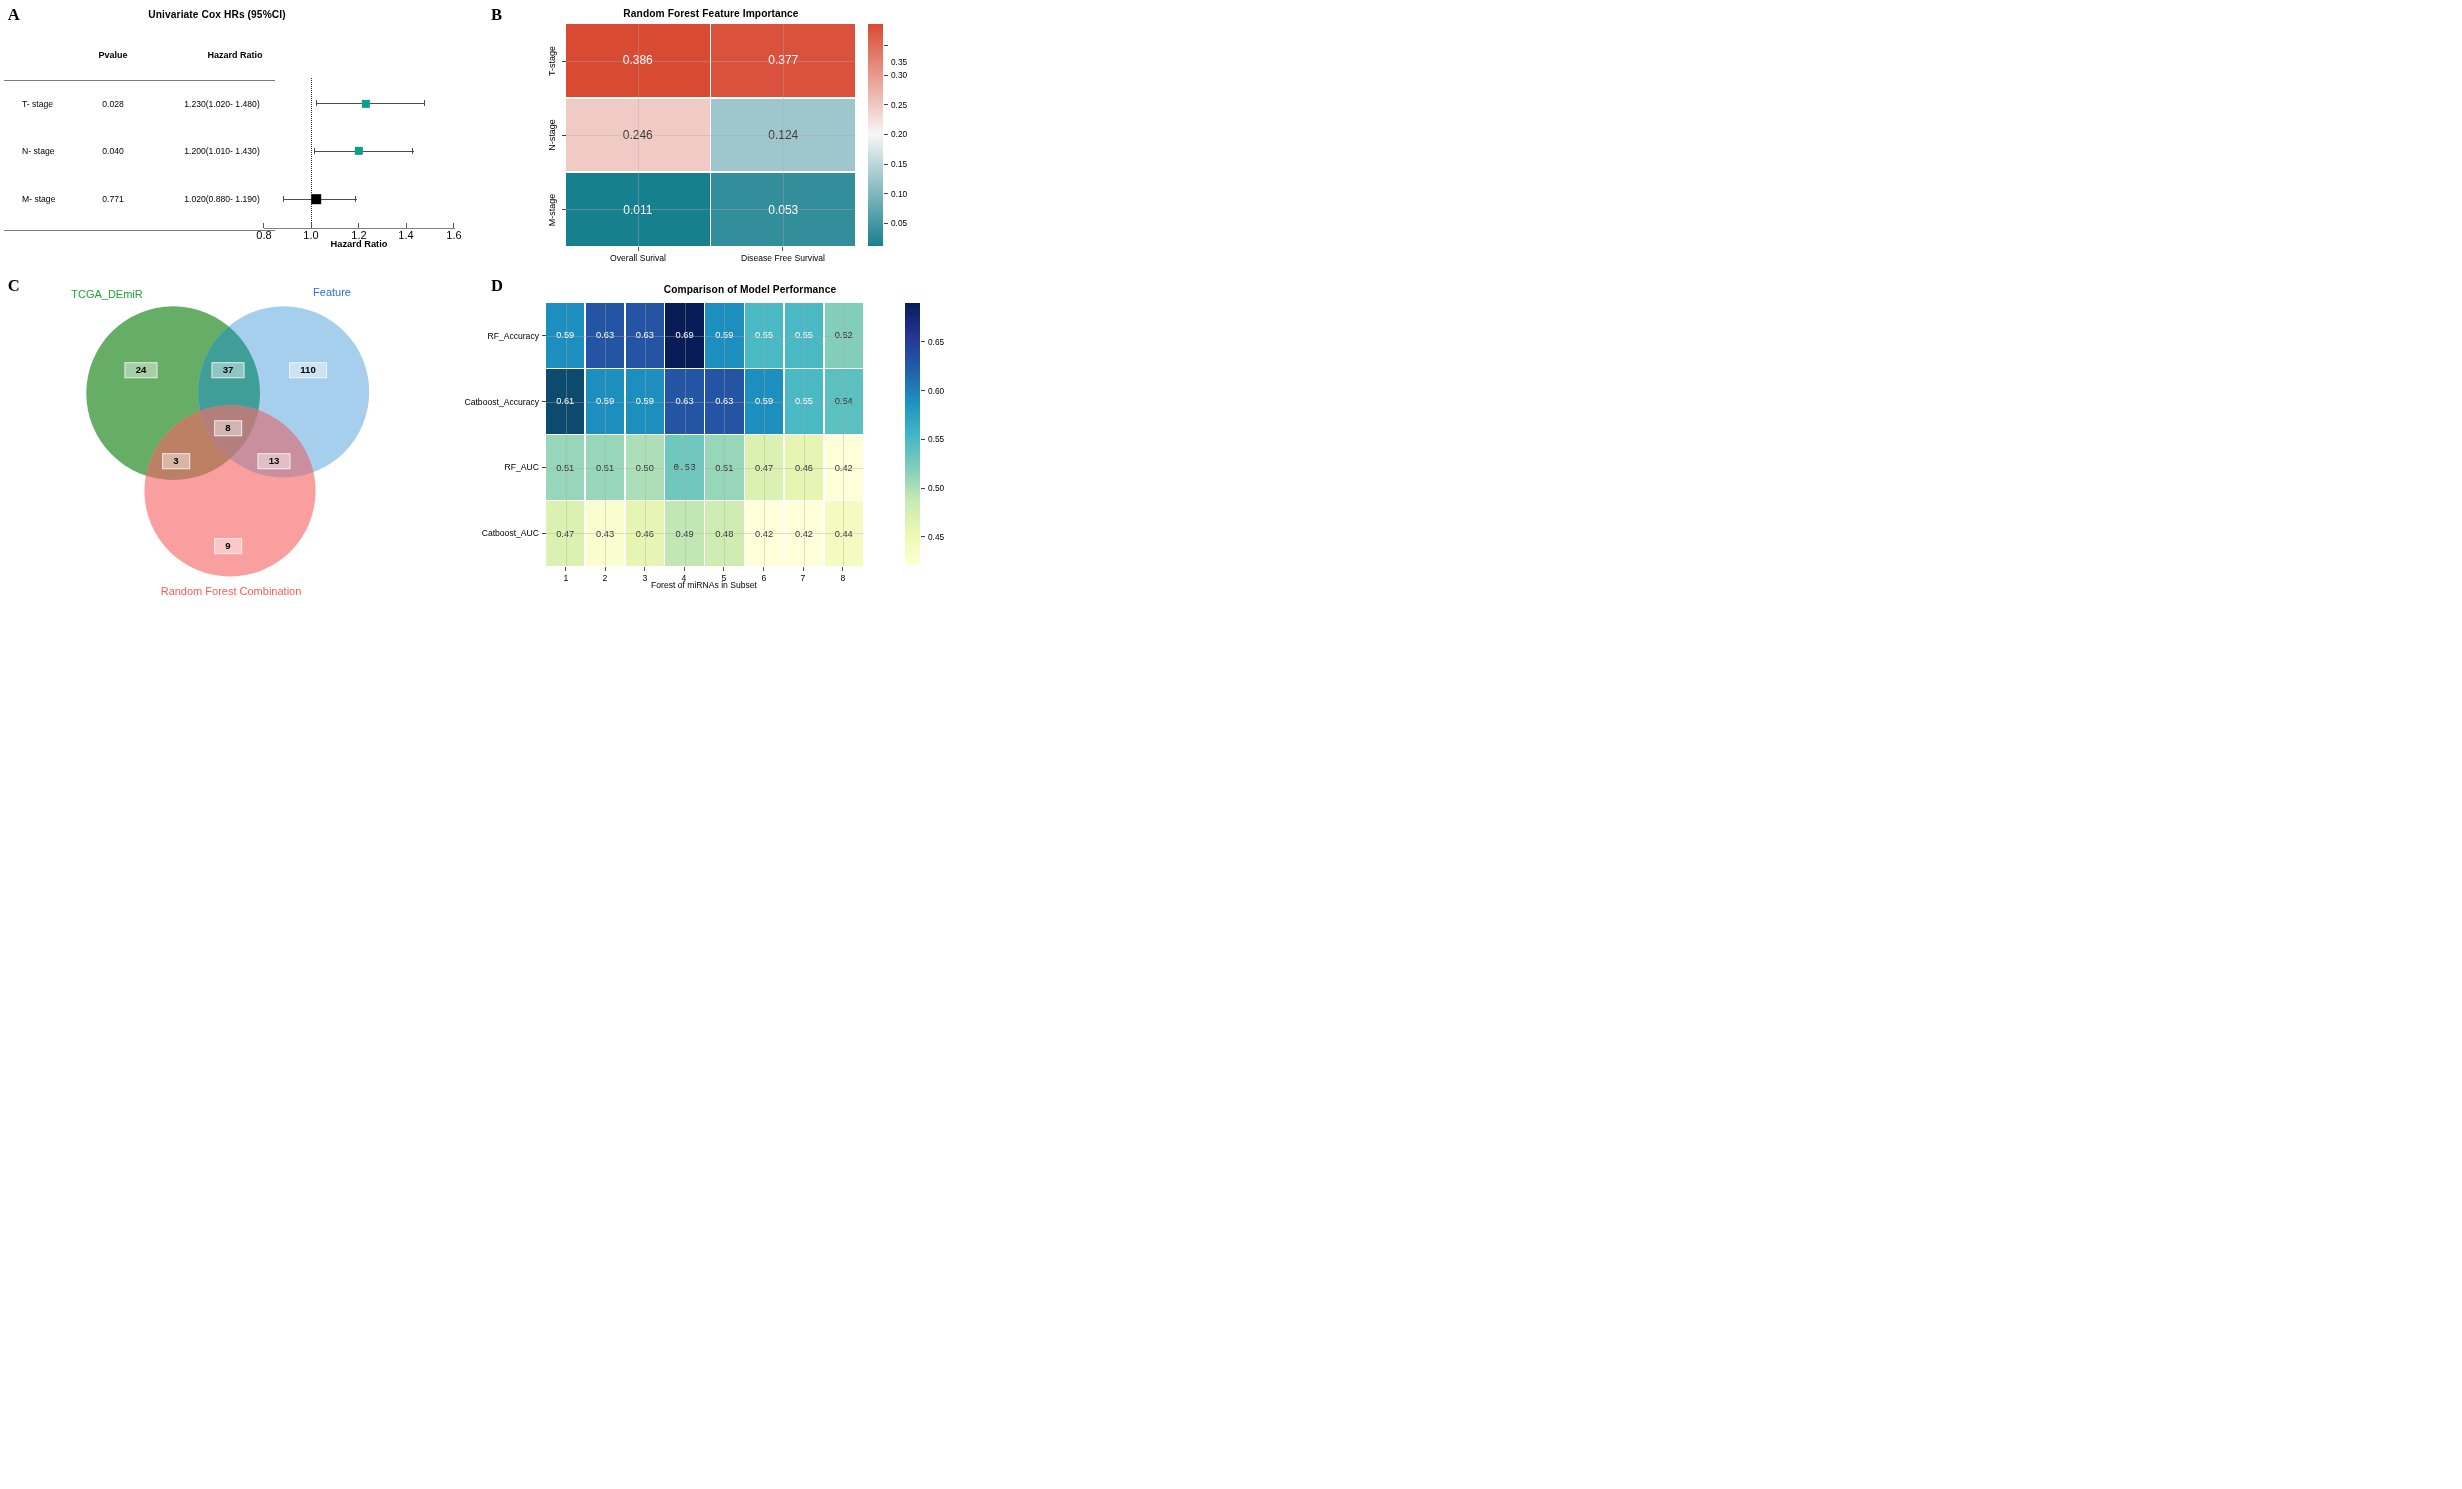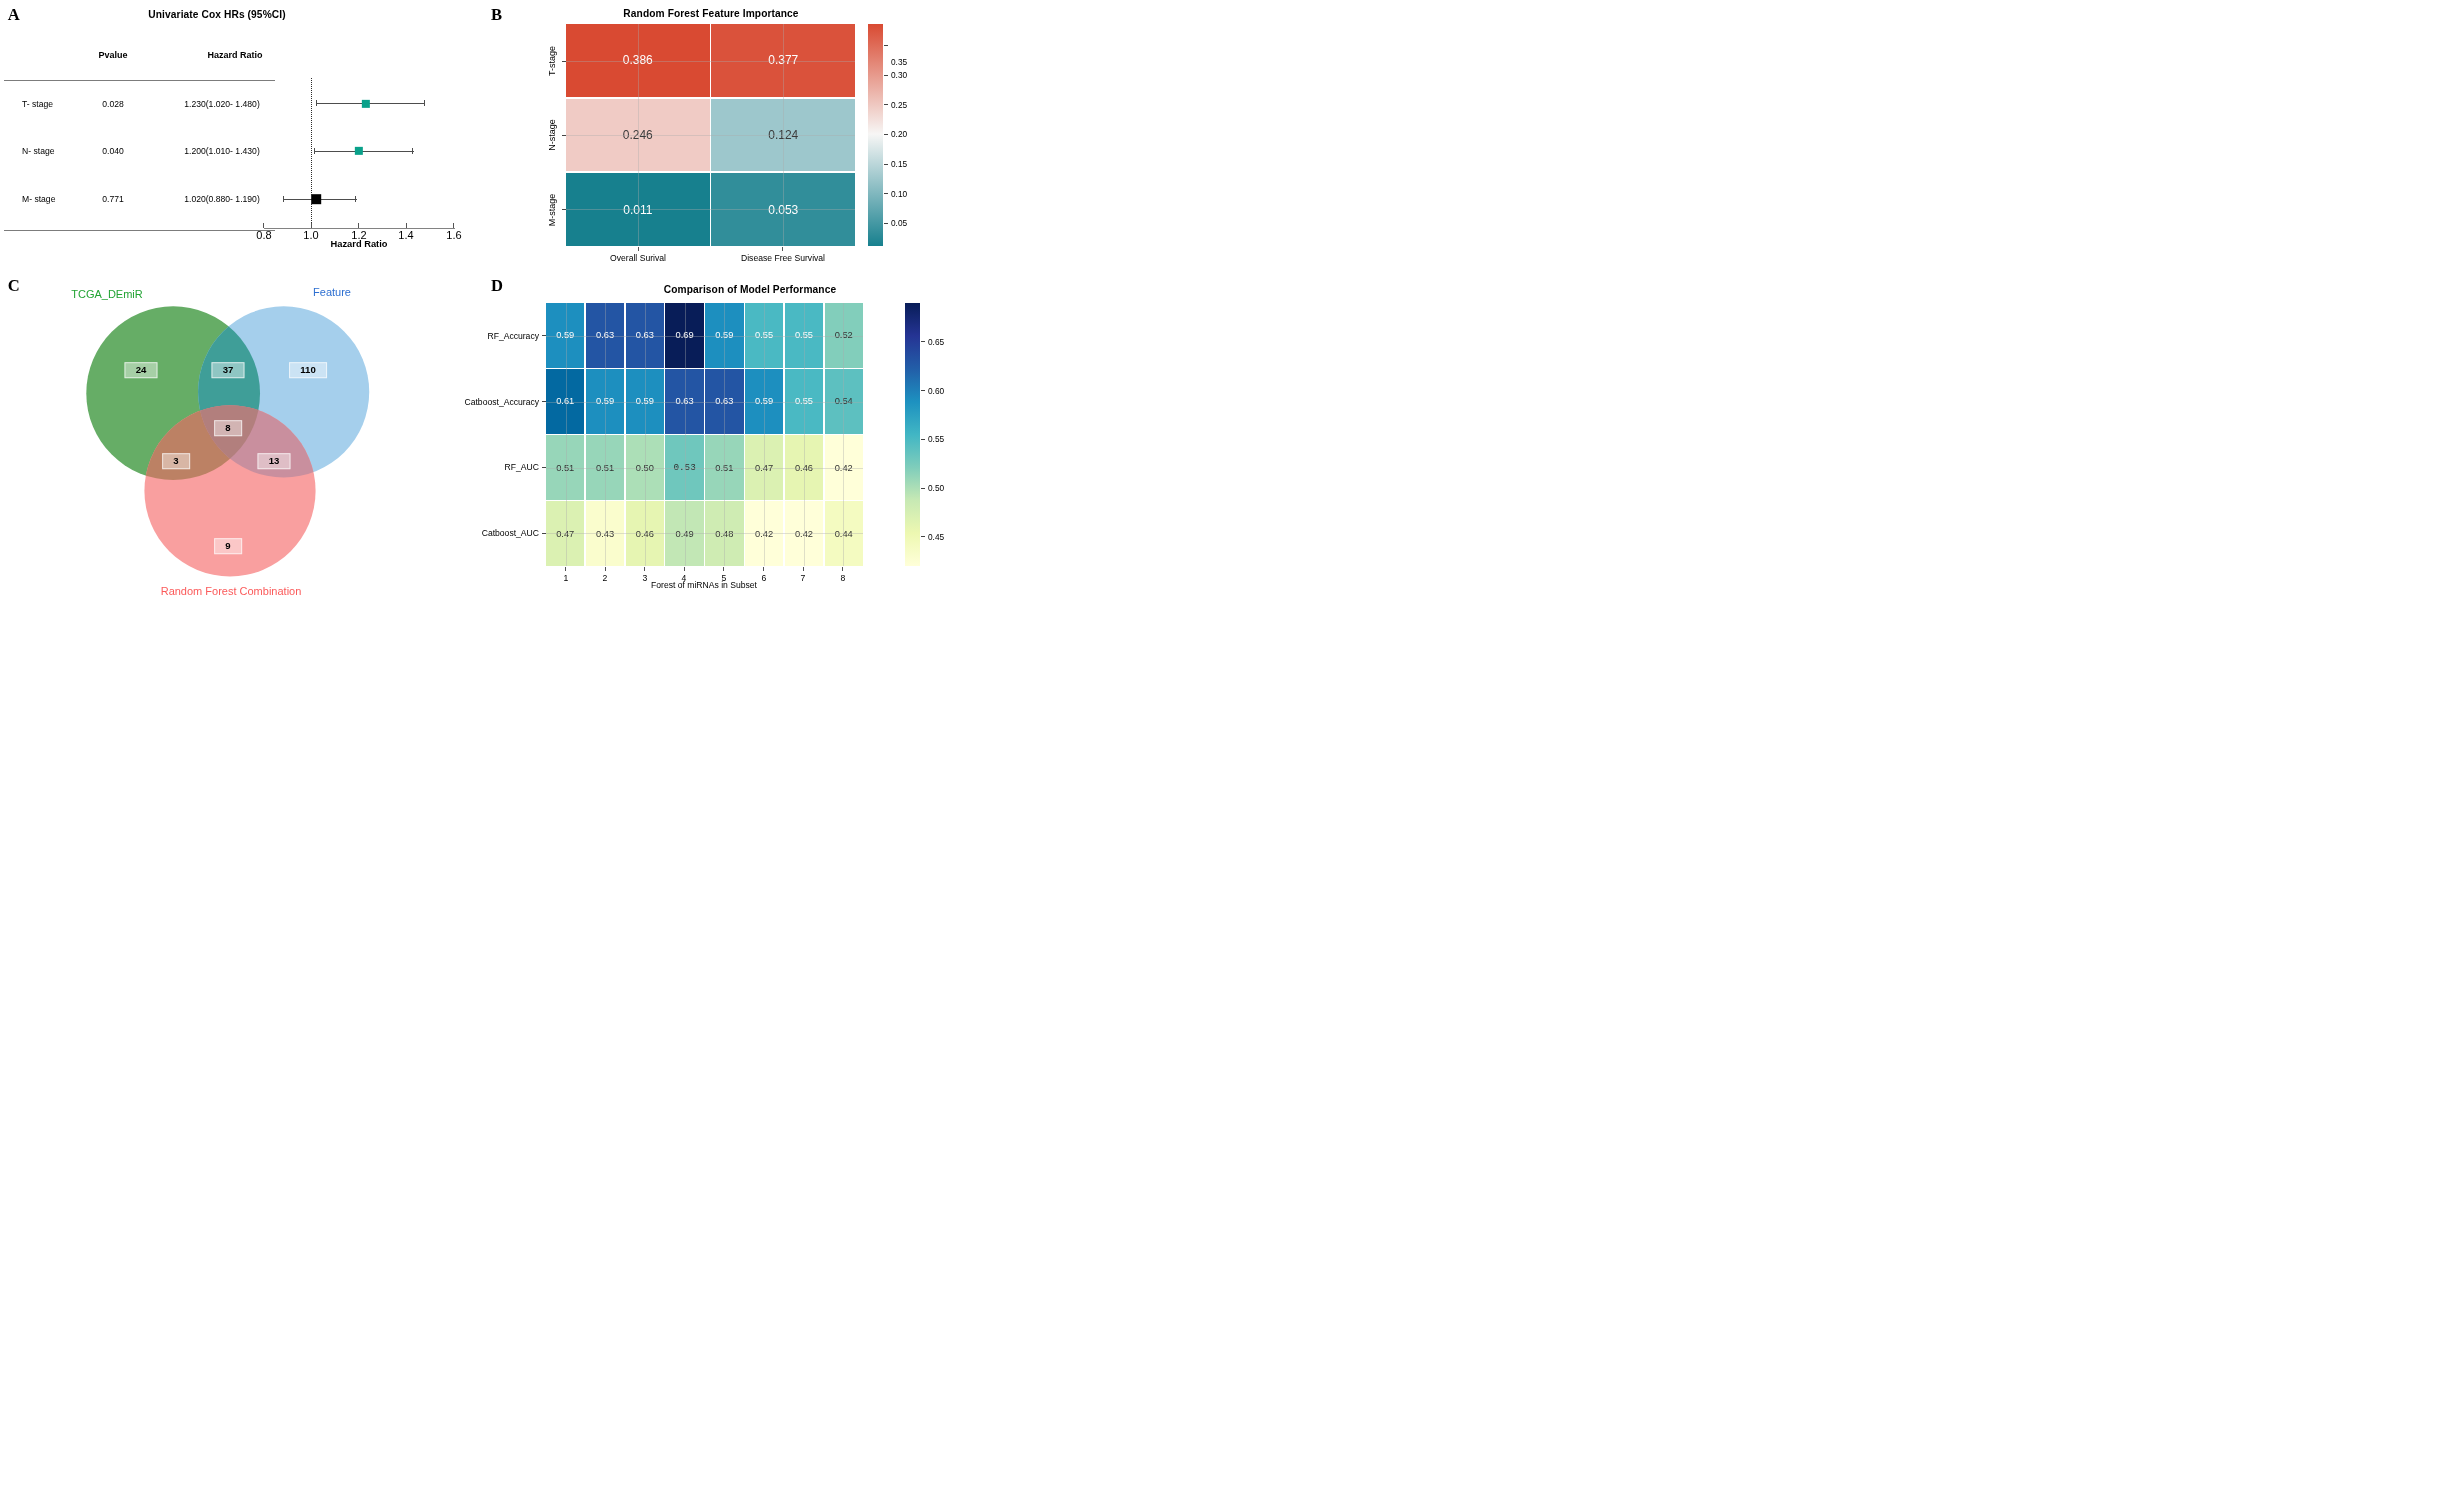--- a/index.html
+++ b/index.html
@@ -163,21 +163,21 @@
       </div>
       <div class="hm-cell" style="background: rgb(74, 185, 195);">
         <div class="hm-val-lg" style="color: rgb(255, 255, 255);">0.55</div>
       </div>
       <div class="hm-cell" style="background: rgb(74, 185, 195);">
         <div class="hm-val-lg" style="color: rgb(255, 255, 255);">0.55</div>
       </div>
       <div class="hm-cell" style="background: rgb(130, 206, 187);">
         <div class="hm-val-lg" style="color: rgb(51, 51, 51);">0.52</div>
       </div>
-      <div class="hm-cell" style="background: #0369a1;">
+      <div class="hm-cell" style="background: #0c4a6e;">
         <div class="hm-val-lg" style="color: rgb(255, 255, 255);">0.61</div>
       </div>
       <div class="hm-cell" style="background: rgb(29, 143, 191);">
         <div class="hm-val-lg" style="color: rgb(255, 255, 255);">0.59</div>
       </div>
       <div class="hm-cell" style="background: rgb(29, 143, 191);">
         <div class="hm-val-lg" style="color: rgb(255, 255, 255);">0.59</div>
       </div>
       <div class="hm-cell" style="background: rgb(35, 85, 164);">
         <div class="hm-val-lg" style="color: rgb(255, 255, 255);">0.63</div>

